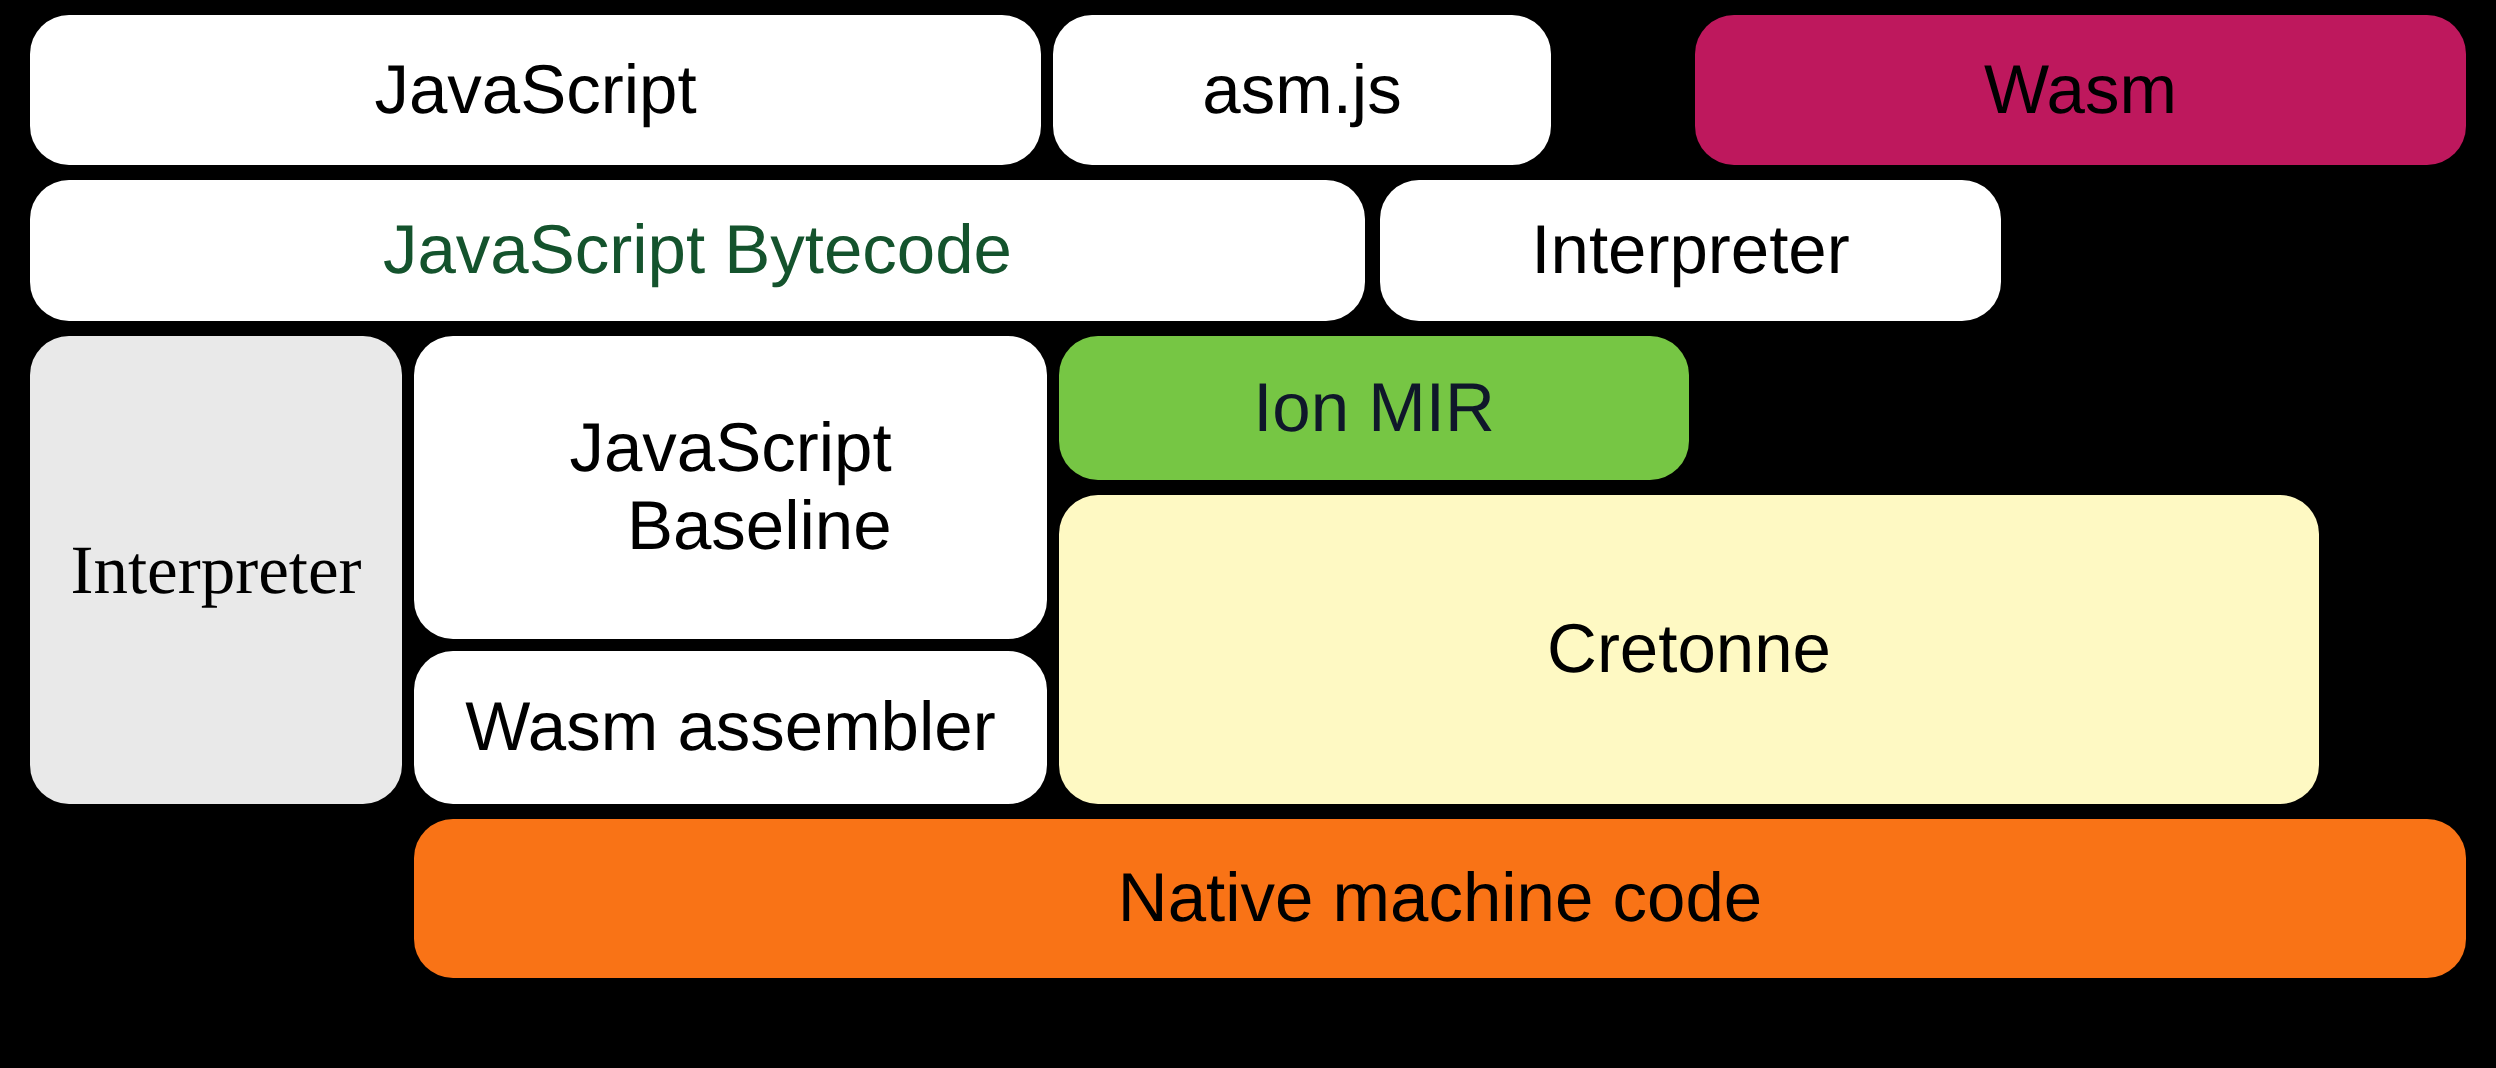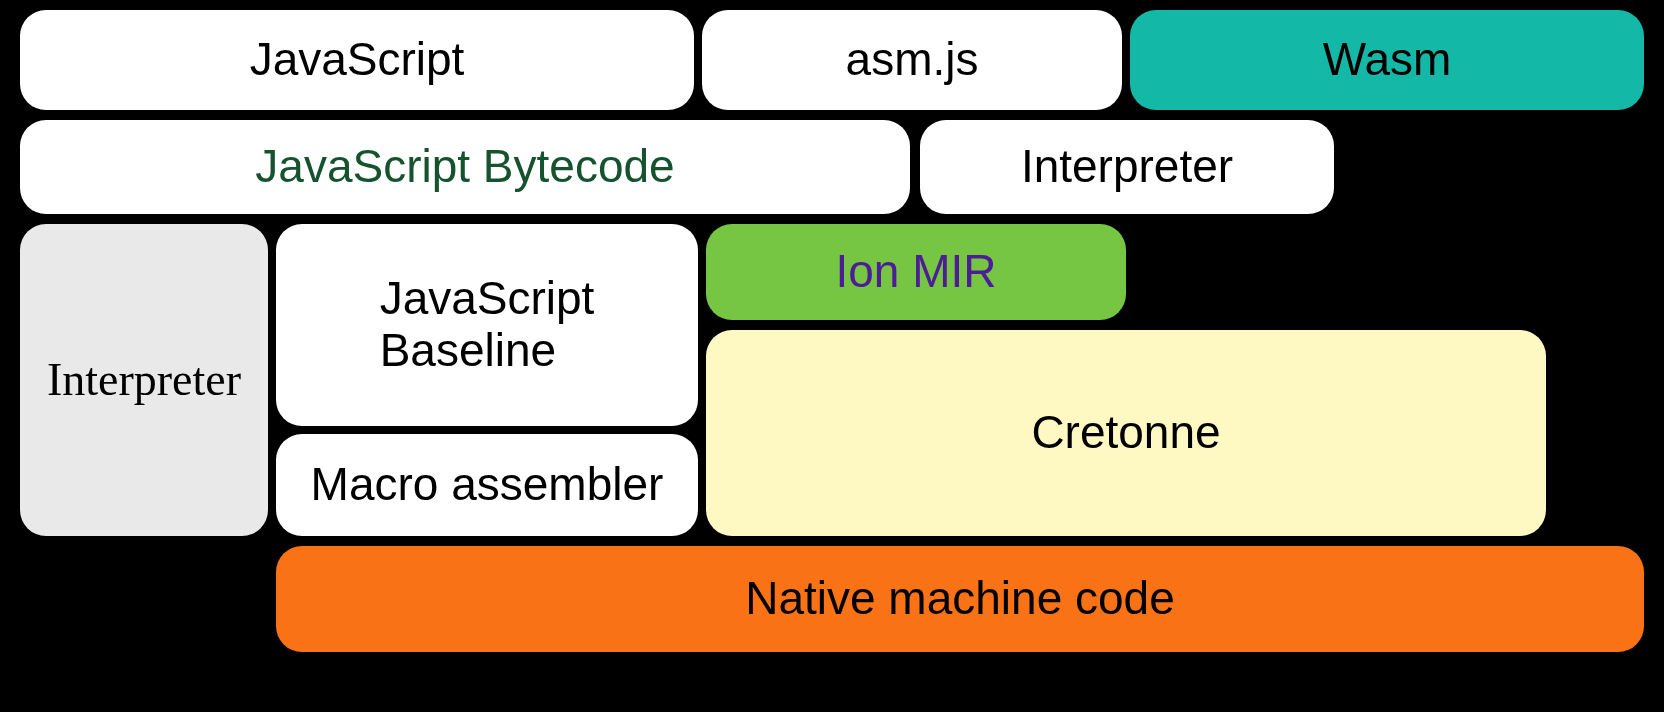--- a/index.html
+++ b/index.html
@@ -16,21 +16,21 @@
     height: 712px;
     background: #000000;
     overflow: hidden;
   }
   .box {
     position: absolute;
     box-sizing: border-box;
     display: flex;
     align-items: center;
     justify-content: center;
-    text-align: left;
+    text-align: right;
     border-radius: 26px;
     background: #ffffff;
     color: #000000;
     font-size: 46px;
     line-height: 1.12;
     font-weight: 400;
     letter-spacing: 0px;
     padding: 0 20px;
     white-space: pre-line;
   }
@@ -38,34 +38,34 @@
   .box.green  { background: #76c644; }
   .box.pink   { background: #f57a8e; }
 </style>
 </head>
 <body>
 
 <div id="stage" style="background: rgb(0, 0, 0);">
 
   <div class="box" style="left: 20px; top: 10px; width: 674px; height: 100px; background: rgb(255, 255, 255); color: rgb(0, 0, 0);">JavaScript</div>
 
-  <div class="box" style="left: 702px; top: 10px; width: 420px; height: 100px; background: rgb(255, 255, 255); color: rgb(0, 0, 0);">asm.js</div>
+  <div class="box" style="left: 702px; top: 10px; width: 332px; height: 100px; background: rgb(255, 255, 255); color: rgb(0, 0, 0);">asm.js</div>
 
-  <div class="box" style="left: 1130px; top: 10px; width: 514px; height: 100px; background: #14b8a6; color: rgb(0, 0, 0);">Wasm</div>
+  <div class="box" style="left: 1130px; top: 10px; width: 514px; height: 100px; background: #be185d; color: rgb(0, 0, 0);">Wasm</div>
 
   <div class="box" style="left: 20px; top: 120px; width: 890px; height: 94px; background: rgb(255, 255, 255); color: #14532d;">JavaScript Bytecode</div>
 
   <div class="box" style="left: 920px; top: 120px; width: 414px; height: 94px; background: rgb(255, 255, 255); color: rgb(0, 0, 0);">Interpreter</div>
 
   <div class="box grey" style="left: 20px; top: 224px; width: 248px; height: 312px; background: rgb(233, 233, 233); color: rgb(0, 0, 0);">Interpreter</div>
 
   <div class="box" style="left: 276px; top: 224px; width: 422px; height: 202px; background: rgb(255, 255, 255); color: rgb(0, 0, 0);">JavaScript
 Baseline</div>
 
-  <div class="box" style="left: 276px; top: 434px; width: 422px; height: 102px; background: rgb(255, 255, 255); color: rgb(0, 0, 0);">Macro assembler</div>
+  <div class="box" style="left: 276px; top: 434px; width: 422px; height: 102px; background: rgb(255, 255, 255); color: rgb(0, 0, 0);">Wasm assembler</div>
 
-  <div class="box green" style="left: 706px; top: 224px; width: 420px; height: 96px; background: rgb(118, 198, 68); color: #4c1d95;">Ion MIR</div>
+  <div class="box green" style="left: 706px; top: 224px; width: 420px; height: 96px; background: rgb(118, 198, 68); color: #0f172a;">Ion MIR</div>
 
   <div class="box pink" style="left: 706px; top: 330px; width: 840px; height: 206px; background: #fef9c3; color: rgb(0, 0, 0);">Cretonne</div>
 
   <div class="box" style="left: 276px; top: 546px; width: 1368px; height: 106px; background: #f97316; color: rgb(0, 0, 0);">Native machine code</div>
 
 </div>
 
 </body></html>

